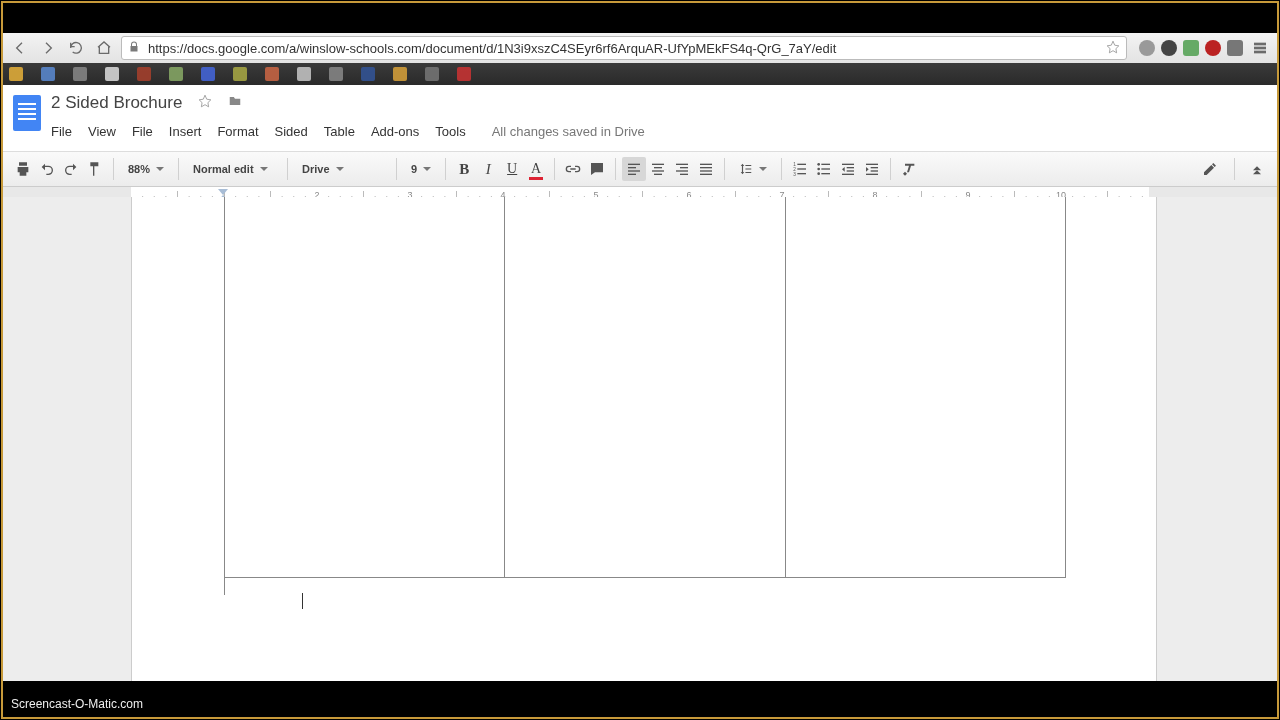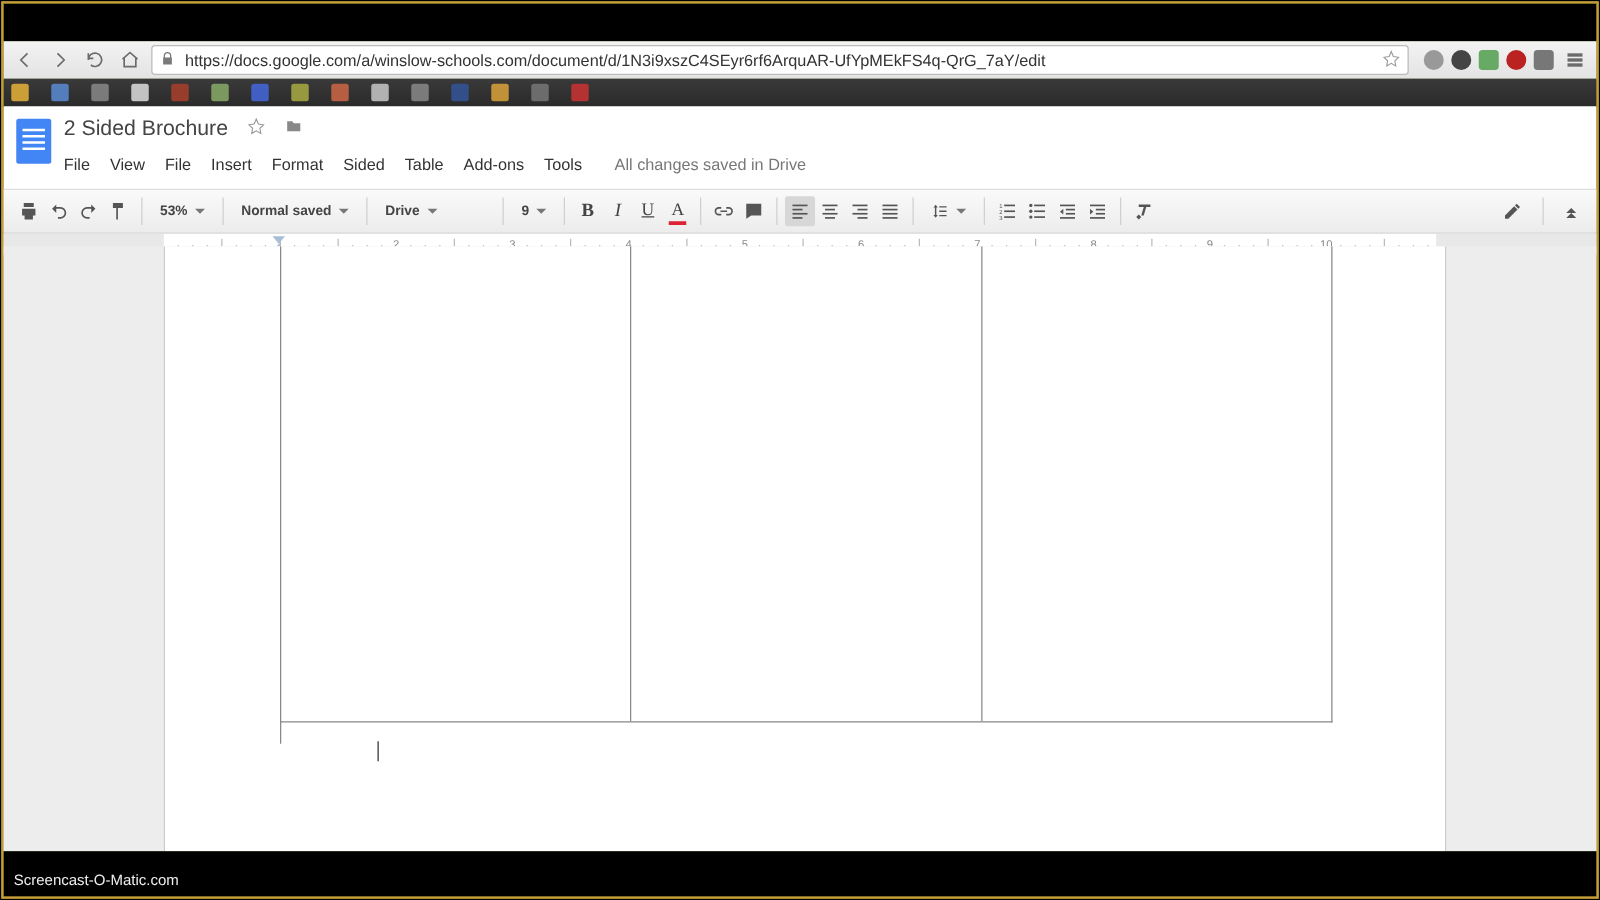--- a/index.html
+++ b/index.html
@@ -181,26 +181,26 @@
             <path d="M15 14l5-5-5-5v3h-5a7 7 0 0 0 0 14h3v-2h-3a5 5 0 1 1 0-10h5v5z"></path>
           </svg>
         </div>
       <div class="tb-btn">
           <svg viewBox="0 0 24 24">
             <path d="M5 2h12v6H5zM9 8h2v14H9z"></path>
           </svg>
         </div>
       <div class="tb-sep"></div>
       <div class="tb-dd">
-          <span>53%</span>
+          <span>88%</span>
           <span class="caret"></span>
         </div>
       <div class="tb-sep"></div>
       <div class="tb-dd wide">
-          <span>Normal saved</span>
+          <span>Normal edit</span>
           <span class="caret"></span>
         </div>
       <div class="tb-sep"></div>
       <div class="tb-dd wide">
           <span>Drive</span>
           <span class="caret"></span>
         </div>
       <div class="tb-sep"></div>
       <div class="tb-dd">
           <span>9</span>

